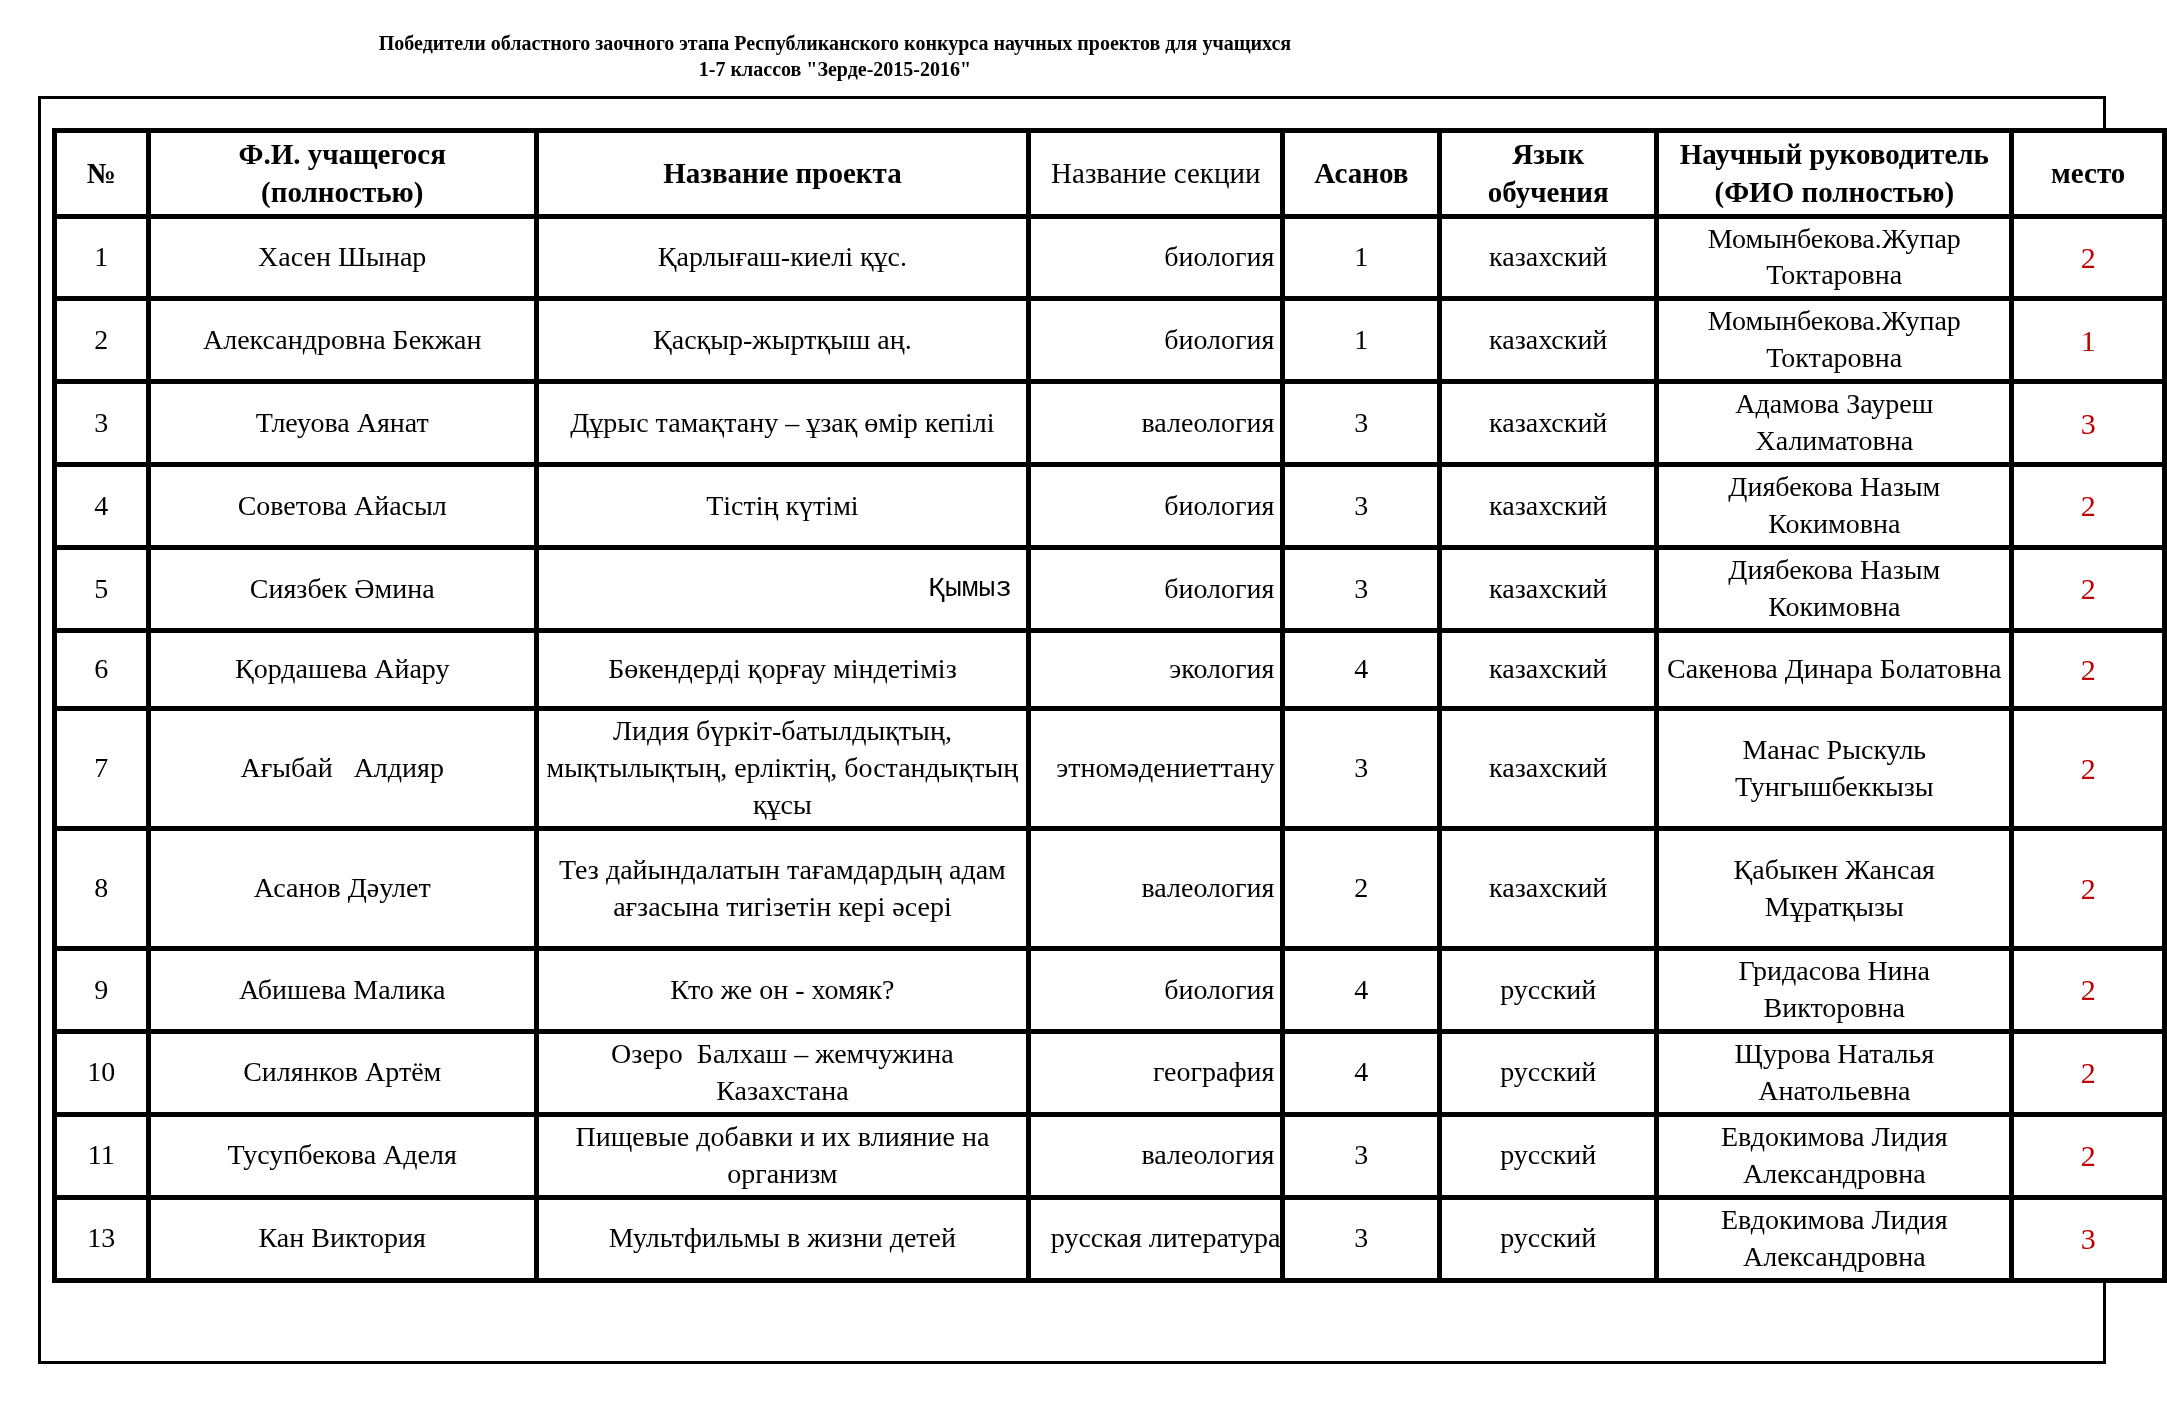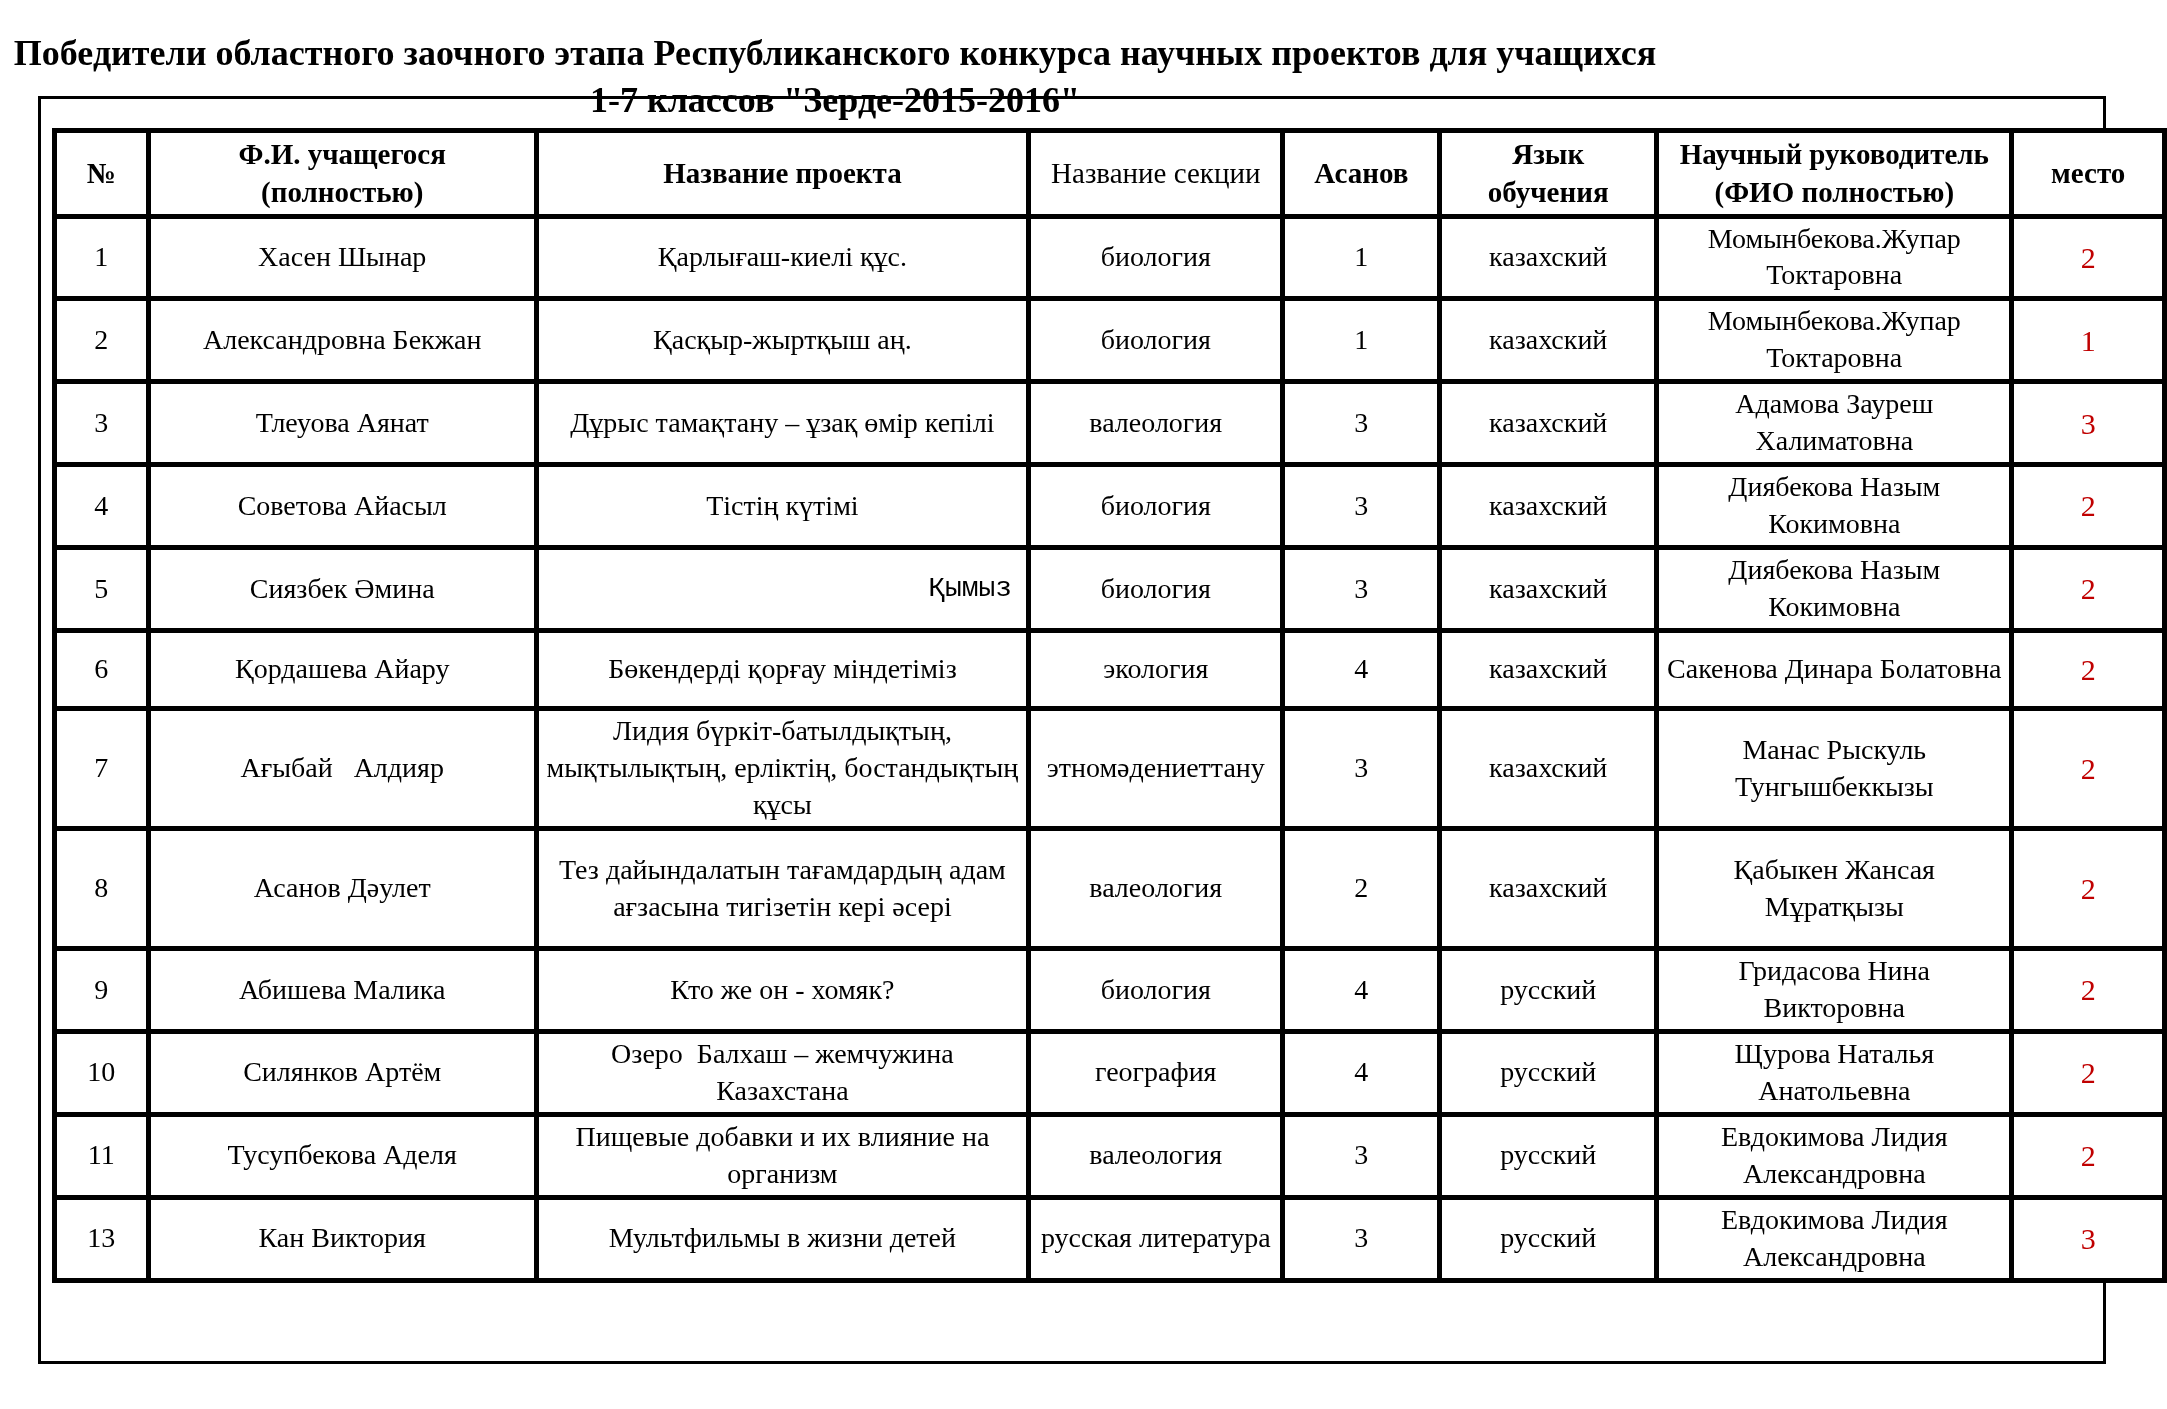--- a/index.html
+++ b/index.html
@@ -10,21 +10,21 @@
     overflow:hidden;
     font-family:"Liberation Serif","DejaVu Serif",serif;
     color:#000;
   }
   .doc-title{
     position:absolute;
     left:0;top:30px;
     width:1670px;
     text-align:center;
     font-weight:bold;
-    font-size:36px;
+    font-size:20px;
     line-height:1.3;
   }
   .table-frame{
     position:absolute;
     left:38px;top:96px;
     width:2068px;height:1268px;
     border:3px solid #000;
     box-sizing:border-box;
   }
   table.results{
@@ -55,21 +55,21 @@
   
   .col-num{width:81px;}
   .col-student{width:388px;}
   .col-project{width:494px;}
   .col-section{width:239px;}
   .col-grade{width:144px;}
   .col-language{width:207px;}
   .col-supervisor{width:346px;}
   .col-place{width:141px;}
   td.col-place{font-size:30px;}
-  td.col-section{overflow-wrap:break-word;}
+  td.col-section{overflow-wrap:break-word;text-align:right;}
   
   .results tbody tr:nth-child(5) td.col-project{text-align:right;padding-right:14px;font-family:Liberation Mono, monospace;}
   
   .results tbody tr:nth-child(12) td.col-section{white-space:nowrap;padding-left:0;padding-right:0;}
 </style>
 </head>
 <body>
 
 <div class="doc-title">
   <div>Победители областного заочного этапа Республиканского конкурса научных проектов для учащихся</div>

